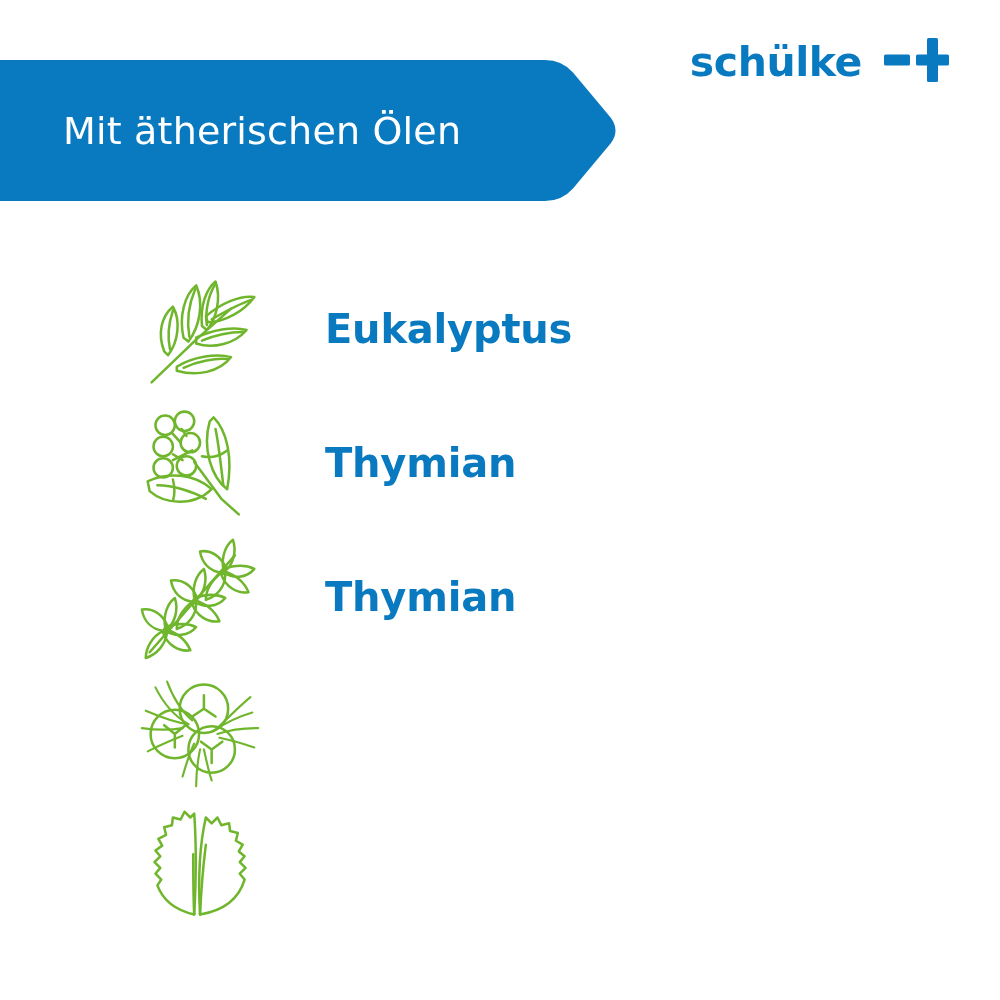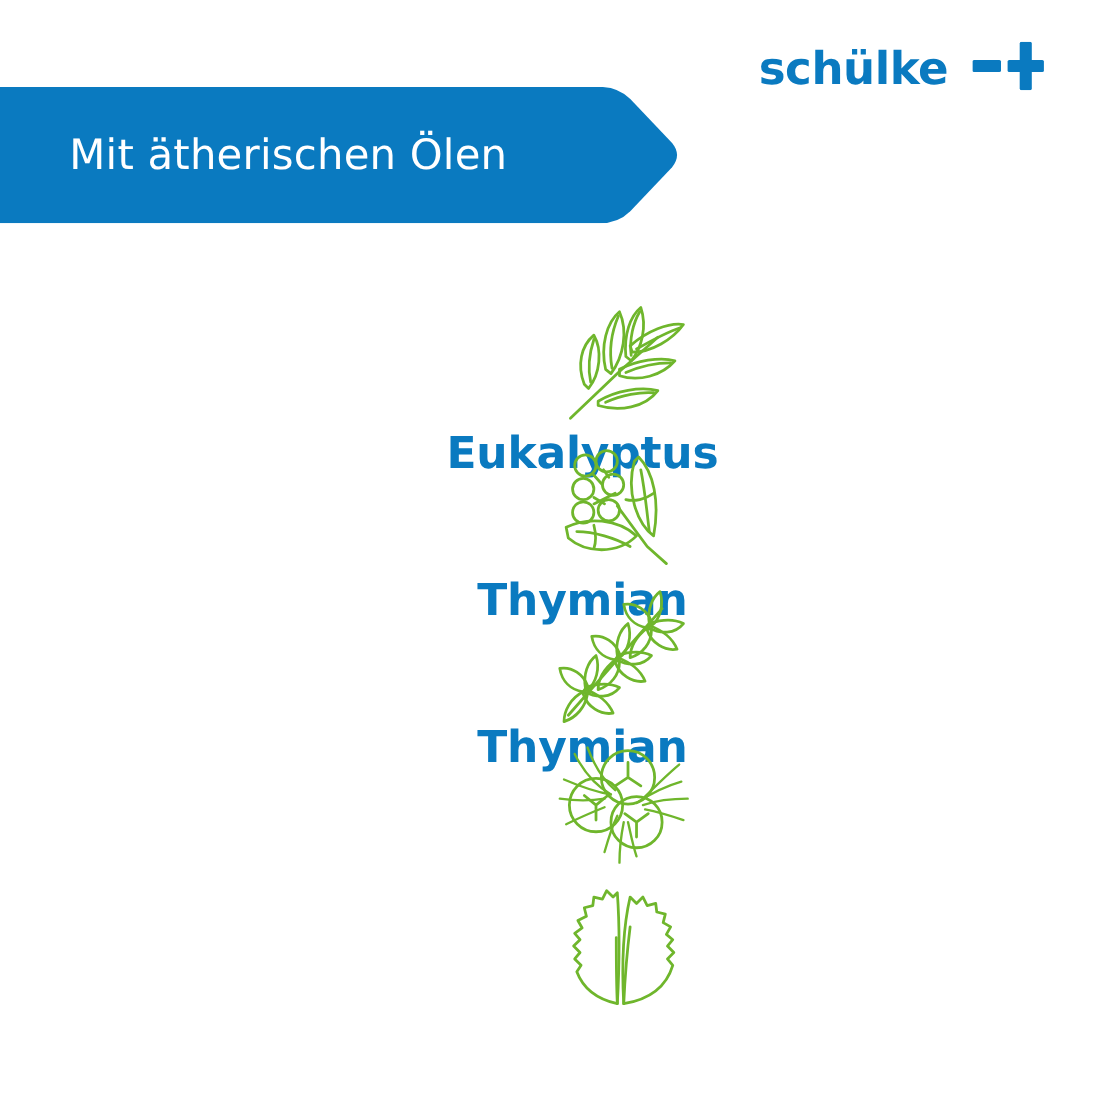--- a/index.html
+++ b/index.html
@@ -38,23 +38,23 @@
     line-height: 1;
   }
   .logo-mark {
     display: block;
   }
 
   
   .banner {
     position: absolute;
     left: 0;
-    top: 79px;
+    top: 60px;
     width: 620px;
-    height: 124px;
+    height: 141px;
   }
   .banner-svg {
     position: absolute;
     inset: 0;
     width: 100%;
     height: 100%;
   }
   .banner-label {
     position: absolute;
     left: 63px;
@@ -75,21 +75,20 @@
     position: absolute;
     left: 0;
     top: 262px;
     width: 1000px;
   }
   .row {
     position: relative;
     height: 134px;
     display: flex;
     align-items: center;
-    flex-direction: column;
   }
   .row-icon {
     position: relative;
     width: 130px;
     height: 130px;
     margin-left: 136px;
     flex: 0 0 auto;
     display: flex;
     align-items: center;
     justify-content: center;

